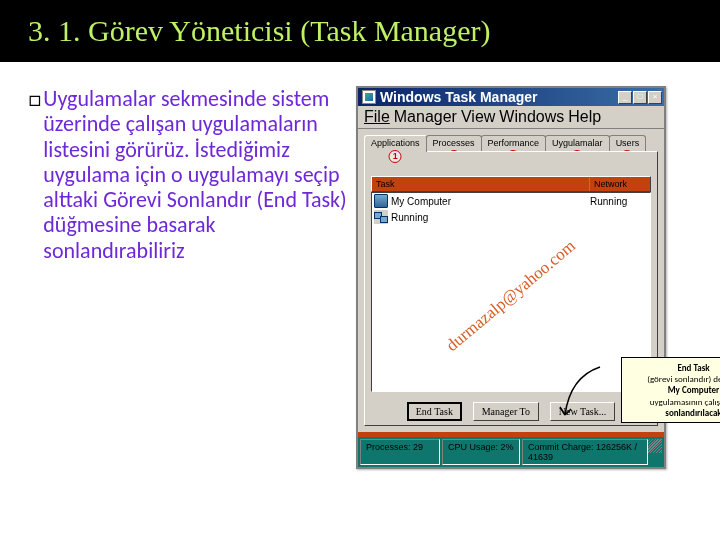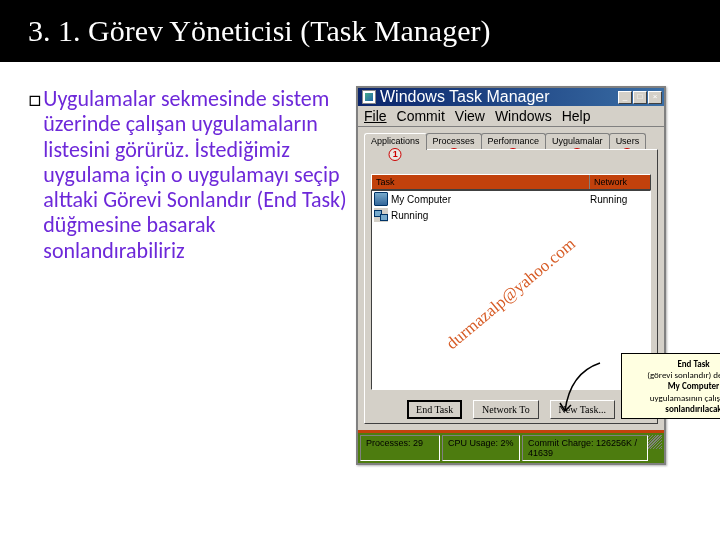--- a/index.html
+++ b/index.html
@@ -1,32 +1,32 @@
 <!DOCTYPE html>
 <html><head>
 <meta charset="utf-8">
 <style>
 *{box-sizing:border-box;margin:0;padding:0}
 body{width:720px;height:540px;background:#fff;font-family:Calibri,Arial,sans-serif;position:relative;overflow:hidden}
 .title-band{background:#000;padding:14px 28px 14px 28px}
-.title-text{color:#ffffff;font-size:30px;font-weight:400;font-family:Georgia,serif}
+.title-text{color:#bef264;font-size:30px;font-weight:400;font-family:Georgia,serif}
 .content{display:flex;padding:24px 16px 0 28px;gap:8px}
 .left{flex:0 0 320px}
 .bullet-row{display:flex;gap:2px}
 .bullet{font-size:22px;line-height:1;position:relative;top:2px}
 .para{font-size:22px;line-height:1.15;color:#6d28d9}
 .right{flex:1;position:relative}
 .tm-window{width:310px;border:2px solid #808080;background:#d4d0c8;font-family:Tahoma,sans-serif;font-size:10px;color:#000;box-shadow:1px 1px 2px rgba(0,0,0,.3)}
 .tm-title{background:linear-gradient(90deg,#0a246a,#3a6ea5);color:#fff;display:flex;align-items:center;padding:2px 2px 2px 4px;height:18px}
 .tm-title-icon{width:14px;height:14px;background:#fff;border:1px solid #888;margin-right:4px;position:relative}
 .tm-title-icon::after{content:"";position:absolute;left:2px;top:2px;width:8px;height:8px;background:linear-gradient(135deg,#4a8,#26a)}
-.tm-title-text{flex:1;font-weight:400;font-size:16px}
+.tm-title-text{flex:1;font-weight:700;font-size:14px}
 .win-btns{display:flex;gap:1px}
 .win-btn{width:14px;height:13px;background:#d4d0c8;border:1px solid;border-color:#fff #404040 #404040 #fff;font-size:8px;text-align:center;line-height:10px;font-family:Arial}
-.menubar{display:flex;gap:10px;padding:2px 6px;font-size:14px;border-bottom:1px solid #808080}
+.menubar{display:flex;gap:4px;padding:2px 6px;font-size:16px;border-bottom:1px solid #808080}
 .menu-item{cursor:default}
 .menu-item u{text-decoration:underline}
 .tab-strip{display:flex;padding:6px 12px 0 6px;position:relative}
 .tab{border:1px solid #808080;border-bottom:none;border-radius:3px 3px 0 0;padding:2px 6px 3px 6px;background:#d4d0c8;font-size:9px;margin-right:-1px;position:relative}
 .tab.active{background:#d4d0c8;border-top:1px solid #fff;border-left:1px solid #fff;z-index:2;padding-bottom:4px;margin-bottom:-1px}
 .tab-num{position:absolute;top:14px;left:50%;transform:translateX(-50%);width:13px;height:13px;border:1.5px solid #c00;border-radius:50%;color:#c00;font-size:9px;text-align:center;line-height:11px;background:rgba(255,255,255,.5);font-weight:700}
 .tab-panel{margin:0 6px 6px 6px;border:1px solid;border-color:#fff #404040 #404040 #fff;background:#d4d0c8;padding:6px;position:relative}
 .list-head{display:flex;background:#c2410c;border:1px solid;border-color:#fff #404040 #404040 #fff;margin-top:18px}
 .lh-task{flex:1;padding:2px 4px;border-right:1px solid #808080;font-size:9px}
 .lh-status{width:60px;padding:2px 4px;font-size:9px}
@@ -38,21 +38,21 @@
 .row-icon.network::before{content:"";position:absolute;left:0;top:2px;width:6px;height:5px;background:#7ac;border:1px solid #036}
 .row-icon.network::after{content:"";position:absolute;right:0;bottom:1px;width:6px;height:5px;background:#7ac;border:1px solid #036}
 .row-task{flex:1}
 .row-status{width:58px}
 .watermark{position:absolute;left:50%;top:52%;transform:translate(-50%,-50%) rotate(-40deg);font-size:17px;color:#d04000;font-family:"Comic Sans MS",cursive;white-space:nowrap;pointer-events:none;opacity:.85}
 .tooltip{position:absolute;right:-62px;bottom:46px;width:145px;background:#ffffe1;border:1px solid #000;padding:4px 5px;font-size:9px;line-height:1.25;text-align:center}
 .tooltip b{font-weight:700}
 .bottom-btns{background:#d4d0c8;padding:10px 0 4px 0;text-align:center;margin:0 -6px -6px -6px}
 .btn{display:inline-block;border:1px solid;border-color:#fff #404040 #404040 #fff;background:#d4d0c8;font-size:10px;padding:3px 8px;margin:0 4px;font-family:Tahoma}
 .btn.active{border:2px solid #000;padding:2px 7px}
-.statusbar{display:flex;border-top:3px solid #c2410c;background:#4d7c0f;font-size:9px}
+.statusbar{display:flex;border-top:5px solid #c2410c;background:#0f766e;font-size:9px}
 .sb-cell{border:1px solid;border-color:#808080 #fff #fff #808080;padding:2px 5px;margin:2px 0 2px 2px}
 .sb-cell:nth-child(1){width:80px}
 .sb-cell:nth-child(2){width:78px}
 .sb-cell:nth-child(3){flex:1}
 .resize-grip{width:14px;height:14px;position:relative;margin:2px 2px 2px 0;background:repeating-linear-gradient(135deg,transparent,transparent 1px,#808080 1px,#808080 2px)}
 .call-arrow{position:absolute;right:99px;bottom:49px;width:50px;height:55px;pointer-events:none}
 .call-arrow svg{width:100%;height:100%}
 </style>
 </head>
 <body>
@@ -77,21 +77,21 @@
         <span class="tm-title-text">Windows Task Manager</span>
         <div class="win-btns">
           <span class="win-btn">_</span>
           <span class="win-btn">□</span>
           <span class="win-btn">×</span>
         </div>
       </div>
 
       <div class="menubar">
         <span class="menu-item"><u>File</u></span>
-        <span class="menu-item">Commit</span>
+        <span class="menu-item">Manager</span>
         <span class="menu-item">View</span>
         <span class="menu-item">Windows</span>
         <span class="menu-item">Help</span>
       </div>
 
       <div class="tab-strip">
         <span class="tab active"><span>Applications</span><span class="tab-num">1</span></span>
         <span class="tab"><span>Processes</span><span class="tab-num">2</span></span>
         <span class="tab"><span>Performance</span><span class="tab-num">3</span></span>
         <span class="tab"><span>Uygulamalar</span><span class="tab-num">4</span></span>
@@ -111,21 +111,21 @@
           </div>
           <div class="list-row">
             <span class="row-icon network"></span>
             <span class="row-status">Running</span>
           </div>
           <div class="watermark">durmazalp@yahoo.com</div>
         </div>
 
         <div class="bottom-btns">
           <span class="btn active">End Task</span>
-          <span class="btn">Network To</span>
+          <span class="btn">Manager To</span>
           <span class="btn">New Task...</span>
         </div>
       </div>
 
       <div class="statusbar">
         <div class="sb-cell">Processes: 29</div>
         <div class="sb-cell">CPU Usage: 2%</div>
         <div class="sb-cell">Commit Charge: 126256K / 41639</div>
         <div class="resize-grip"></div>
       </div>

